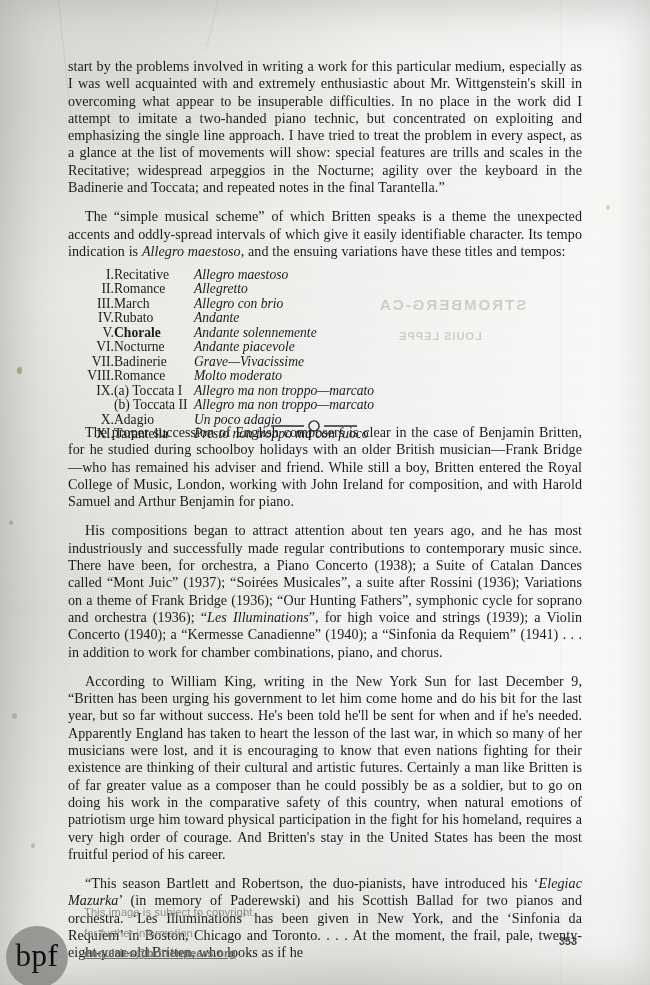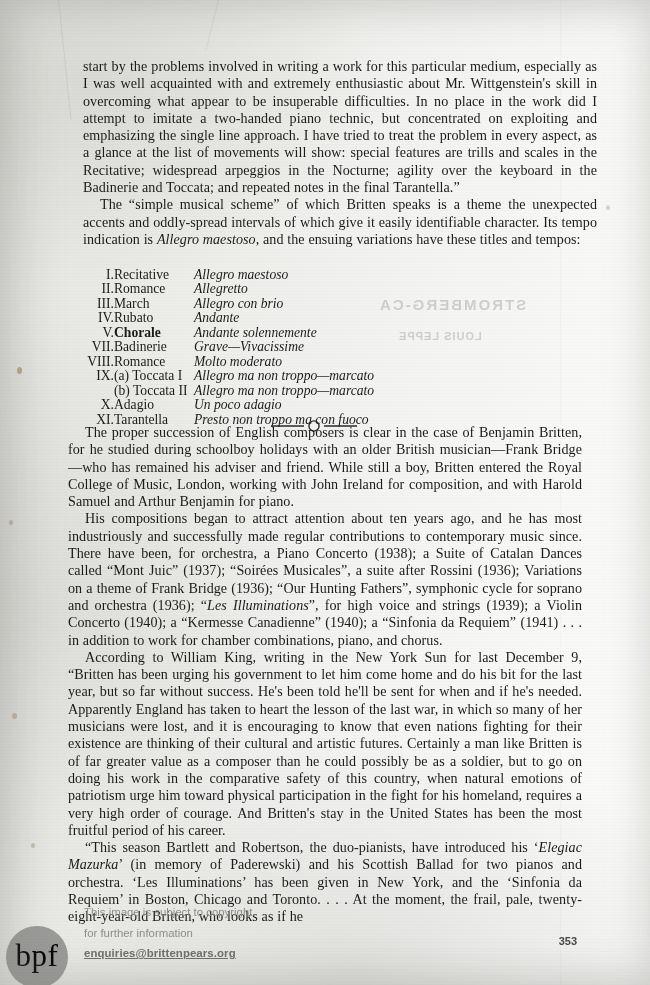--- a/index.html
+++ b/index.html
@@ -25,33 +25,33 @@
     mix-blend-mode:multiply;opacity:.55;
   }
   #vign{
     position:absolute;inset:0;pointer-events:none;
     box-shadow:inset 0 0 46px rgba(120,120,115,.28), inset 22px 0 48px rgba(140,140,135,.18);
   }
   .crease{position:absolute;pointer-events:none;background:rgba(130,130,125,.30);}
   .fox{position:absolute;pointer-events:none;border-radius:50%;}
 
   
-  #text{position:absolute;left:83px;top:58px;width:514px;}
+  #text{position:absolute;left:68px;top:58px;width:514px;}
   p.para{
     margin:0;
     font-size:14.1px;
     line-height:17.3px;
     text-align:justify;
     text-justify:inter-word;
     letter-spacing:.05px;
     word-spacing:.2px;
     text-indent:17px;
   }
   p.para.noind{text-indent:0;}
-  p.para + p.para{margin-top:0;}
+  p.para + p.para{margin-top:12px;}
   i{font-style:italic;}
 
   
   #movements{
     position:absolute;left:68px;top:268px;width:514px;
     font-size:13.6px;line-height:14.45px;
   }
   #movements table{border-collapse:collapse;margin:0;}
   #movements td{padding:0;vertical-align:baseline;white-space:nowrap;}
   td.num{width:46px;text-align:right;padding-right:9px;}
@@ -140,20 +140,25 @@
             <td class="num">IV.</td>
             <td class="nm">Rubato</td>
             <td class="tempo">Andante</td>
           </tr>
           <tr>
             <td class="num">V.</td>
             <td class="nm bold">Chorale</td>
             <td class="tempo">Andante solennemente</td>
           </tr>
           <tr>
+            <td class="num">VI.</td>
+            <td class="nm">Nocturne</td>
+            <td class="tempo">Andante piacevole</td>
+          </tr>
+          <tr>
             <td class="num">VII.</td>
             <td class="nm">Badinerie</td>
             <td class="tempo">Grave—Vivacissime</td>
           </tr>
           <tr>
             <td class="num">VIII.</td>
             <td class="nm">Romance</td>
             <td class="tempo">Molto moderato</td>
           </tr>
           <tr>

